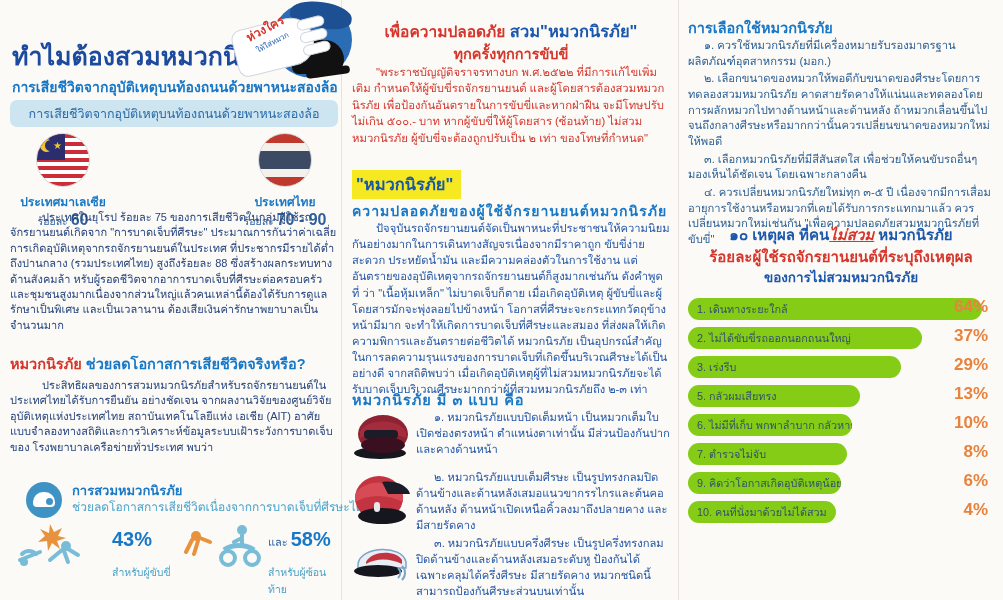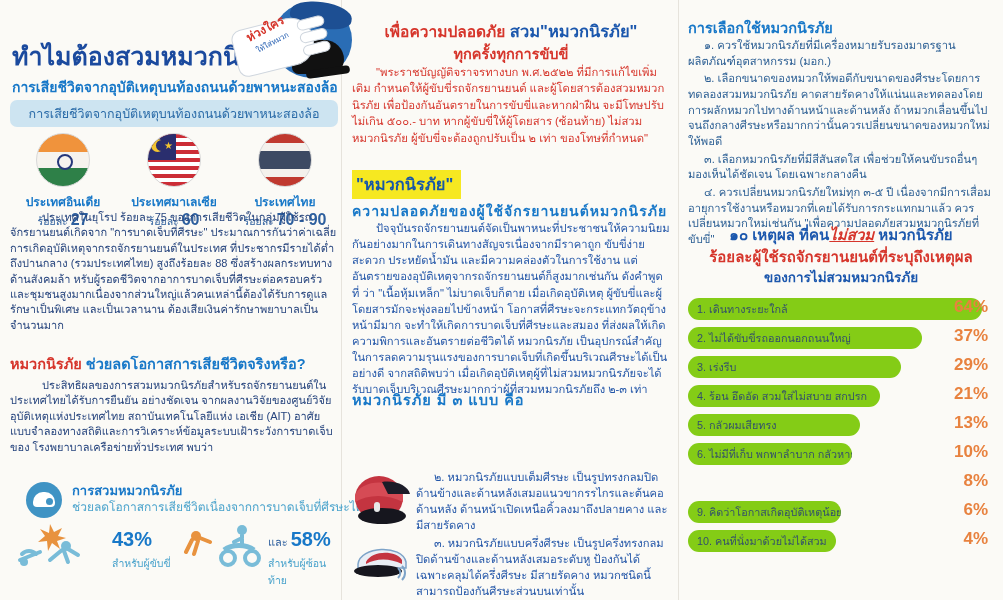--- a/index.html
+++ b/index.html
@@ -35,21 +35,21 @@
   .helmet-badge{position:absolute;left:16px;top:2px;width:36px;height:36px;border-radius:50%;background:#3f93c4;}
   .helmet-badge .shell{position:absolute;left:7px;top:10px;width:22px;height:15px;background:#ffffff;border-radius:10px 10px 4px 4px;}
   .helmet-badge .visor{position:absolute;left:20px;top:16px;width:7px;height:7px;border-radius:50%;background:#3f93c4;}
   .infobox-title{position:absolute;left:62px;top:0;font-size:13px;font-weight:bold;color:#1878c8;}
   .infobox-sub{position:absolute;left:62px;top:17px;font-size:12px;color:#4aa3cc;white-space:nowrap;}
   .stats-row{position:absolute;left:6px;top:40px;width:322px;height:52px;}
   .crash-svg{position:absolute;top:2px;}
   .stat{position:absolute;top:8px;}
   .stat .val{font-size:20px;font-weight:bold;color:#1878c8;}
   .stat .val small{font-size:11px;font-weight:normal;color:#2d5f9e;margin-right:3px;}
-  .stat .lbl{font-size:10.5px;color:#4aa3cc;margin-top:4px;}
+  .stat .lbl{font-size:10.5px;color:#4aa3cc;margin-top:13px;}
   
   #col-mid{position:absolute;left:352px;top:0;width:320px;height:600px;}
   .mid-head{position:absolute;left:0;top:20px;width:318px;text-align:center;line-height:1.35;}
   .mid-head .r{color:#d6352b;font-size:15.5px;font-weight:bold;}
   .mid-head .b{color:#1b57ad;font-size:16.5px;font-weight:bold;}
   .mid-head .l2{color:#d6352b;font-size:14.5px;font-weight:bold;}
   #law-para{left:0;top:64px;width:318px;color:#d6352b;text-indent:24px;line-height:1.45;font-size:11.3px;}
   .yellow-tag{position:absolute;left:0;top:170px;display:inline-block;background:#f6e821;color:#1757a8;font-size:16.5px;font-weight:bold;padding:1px 8px 2px 4px;}
   .safety-heading{position:absolute;left:0;top:200px;font-size:14px;font-weight:bold;color:#1878c8;letter-spacing:1px;white-space:nowrap;}
   #safety-para{left:0;top:220px;width:318px;color:#2356a8;text-indent:24px;line-height:1.44;font-size:11.2px;}
@@ -90,27 +90,20 @@
   <div class="fold" style="left:341px"></div>
   <div class="fold" style="left:678px"></div>
 
   <div id="col-left">
     <div class="main-title">ทำไมต้องสวมหมวกนิรภัย</div>
     <div class="main-subtitle">การเสียชีวิตจากอุบัติเหตุบนท้องถนนด้วยพาหนะสองล้อ</div>
     <div class="banner">การเสียชีวิตจากอุบัติเหตุบนท้องถนนด้วยพาหนะสองล้อ</div>
 
     <div class="flags-row">
       <div class="flag-item">
-        <div class="flag-circle flag-india">
-            <div class="chakra"></div>
-          </div>
-        <div class="flag-country">ประเทศอินเดีย</div>
-        <div class="flag-percent"><span>ร้อยละ</span> <b>27</b></div>
-      </div>
-      <div class="flag-item">
         <div class="flag-circle flag-malaysia">
           <div class="my-canton">
             <div class="my-moon"></div>
             <div class="my-moon-cut"></div>
             <div class="my-star">★</div>
           </div>
         </div>
         <div class="flag-country">ประเทศมาเลเซีย</div>
         <div class="flag-percent"><span>ร้อยละ</span> <b>60</b></div>
       </div>
@@ -188,20 +181,32 @@
       <span class="r">เพื่อความปลอดภัย</span>
       <span class="b">สวม"หมวกนิรภัย"</span><br>
       <span class="l2">ทุกครั้งทุกการขับขี่</span>
     </div>
     <div id="law-para" class="body-para">"พระราชบัญญัติจราจรทางบก พ.ศ.๒๕๒๒ ที่มีการแก้ไขเพิ่มเติม กำหนดให้ผู้ขับขี่รถจักรยานยนต์ และผู้โดยสารต้องสวมหมวกนิรภัย เพื่อป้องกันอันตรายในการขับขี่และหากฝ่าฝืน จะมีโทษปรับไม่เกิน ๕๐๐.- บาท หากผู้ขับขี่ให้ผู้โดยสาร (ซ้อนท้าย) ไม่สวมหมวกนิรภัย ผู้ขับขี่จะต้องถูกปรับเป็น ๒ เท่า ของโทษที่กำหนด"</div>
     <div class="yellow-tag">"หมวกนิรภัย"</div>
     <div class="safety-heading">ความปลอดภัยของผู้ใช้จักรยานยนต์หมวกนิรภัย</div>
     <div id="safety-para" class="body-para">ปัจจุบันรถจักรยานยนต์จัดเป็นพาหนะที่ประชาชนให้ความนิยมกันอย่างมากในการเดินทางสัญจรเนื่องจากมีราคาถูก ขับขี่ง่าย สะดวก ประหยัดน้ำมัน และมีความคล่องตัวในการใช้งาน แต่อันตรายของอุบัติเหตุจากรถจักรยานยนต์ก็สูงมากเช่นกัน ดังคำพูดที่ ว่า "เนื้อหุ้มเหล็ก" ไม่บาดเจ็บก็ตาย เมื่อเกิดอุบัติเหตุ ผู้ขับขี่และผู้โดยสารมักจะพุ่งลอยไปข้างหน้า โอกาสที่ศีรษะจะกระแทกวัตถุข้างหน้ามีมาก จะทำให้เกิดการบาดเจ็บที่ศีรษะและสมอง ที่ส่งผลให้เกิดความพิการและอันตรายต่อชีวิตได้ หมวกนิรภัย เป็นอุปกรณ์สำคัญในการลดความรุนแรงของการบาดเจ็บที่เกิดขึ้นบริเวณศีรษะได้เป็นอย่างดี จากสถิติพบว่า เมื่อเกิดอุบัติเหตุผู้ที่ไม่สวมหมวกนิรภัยจะได้รับบาดเจ็บบริเวณศีรษะมากกว่าผู้ที่สวมหมวกนิรภัยถึง ๒-๓ เท่า</div>
     <div class="types-heading">หมวกนิรภัย มี ๓ แบบ คือ</div>
 
+    <div class="type-row" style="top:410px">
+      <div class="type-img">
+        <svg width="60" height="48" viewBox="0 0 60 48">
+          <ellipse cx="31" cy="22" rx="25" ry="19" fill="#8e2433"></ellipse>
+          <path d="M8 20 C14 6 48 6 54 20 L54 26 C40 20 20 20 8 26 Z" fill="#a52c3c"></path>
+          <rect x="12" y="18" width="34" height="9" rx="4" fill="#1c1c28"></rect>
+          <ellipse cx="28" cy="41" rx="26" ry="6" fill="#16161e"></ellipse>
+          <ellipse cx="31" cy="33" rx="22" ry="8" fill="#3a1020"></ellipse>
+        </svg>
+      </div>
+      <div class="type-text">๑. หมวกนิรภัยแบบปิดเต็มหน้า เป็นหมวกเต็มใบเปิดช่องตรงหน้า ตำแหน่งตาเท่านั้น มีส่วนป้องกันปากและคางด้านหน้า</div>
+    </div>
     <div class="type-row" style="top:470px">
       <div class="type-img">
         <svg width="60" height="54" viewBox="0 0 60 54">
           <ellipse cx="27" cy="26" rx="24" ry="22" fill="#c43440"></ellipse>
           <path d="M3 24 C8 6 46 6 51 24 L51 30 C36 22 16 22 3 30 Z" fill="#d64b55"></path>
           <path d="M30 10 C44 8 56 14 58 22 L36 22 Z" fill="#1c1c28"></path>
           <ellipse cx="30" cy="44" rx="24" ry="8" fill="#16161e"></ellipse>
           <rect x="22" y="30" width="6" height="10" rx="3" fill="#e8e8e8"></rect>
         </svg>
       </div>
@@ -242,32 +247,29 @@
         </div>
       <div class="reason-row">
           <div class="reason-bar" style="width: 76.45%;">2. ไม่ได้ขับขี่รถออกนอกถนนใหญ่</div>
           <div class="reason-pct">37%</div>
         </div>
       <div class="reason-row">
           <div class="reason-bar" style="width: 69.65%;">3. เร่งรีบ</div>
           <div class="reason-pct">29%</div>
         </div>
       <div class="reason-row">
-          <div class="reason-bar" style="width: 62.85%;">4. ร้อน อึดอัด สวมใส่ไม่สบาย สกปรก</div>
-          <div class="reason-pct">21%</div>
-        </div>
-      <div class="reason-row">
           <div class="reason-bar" style="width: 56.05%;">5. กลัวผมเสียทรง</div>
           <div class="reason-pct">13%</div>
         </div>
       <div class="reason-row">
           <div class="reason-bar" style="width: 53.5%;">6. ไม่มีที่เก็บ พกพาลำบาก กลัวหาย</div>
           <div class="reason-pct">10%</div>
         </div>
       <div class="reason-row">
+          <div class="reason-bar" style="width: 51.8%;">7. ตำรวจไม่จับ</div>
           <div class="reason-pct">8%</div>
         </div>
       <div class="reason-row">
           <div class="reason-bar" style="width: 50.1%;">9. คิดว่าโอกาสเกิดอุบัติเหตุน้อย</div>
           <div class="reason-pct">6%</div>
         </div>
       <div class="reason-row">
           <div class="reason-bar" style="width: 48.4%;">10. คนที่นั่งมาด้วยไม่ได้สวม</div>
           <div class="reason-pct">4%</div>
         </div>

